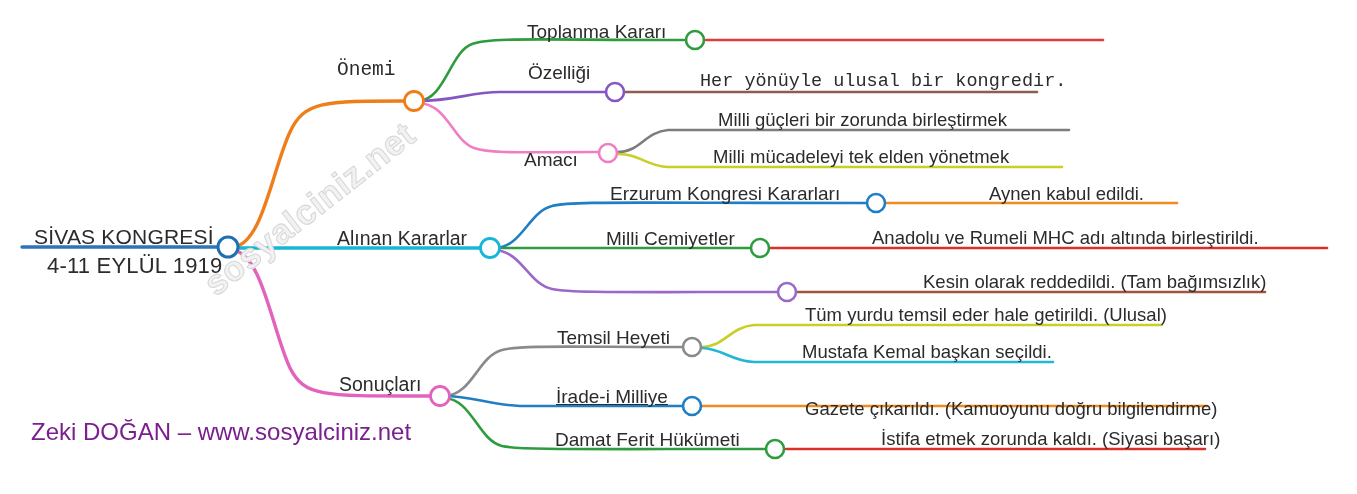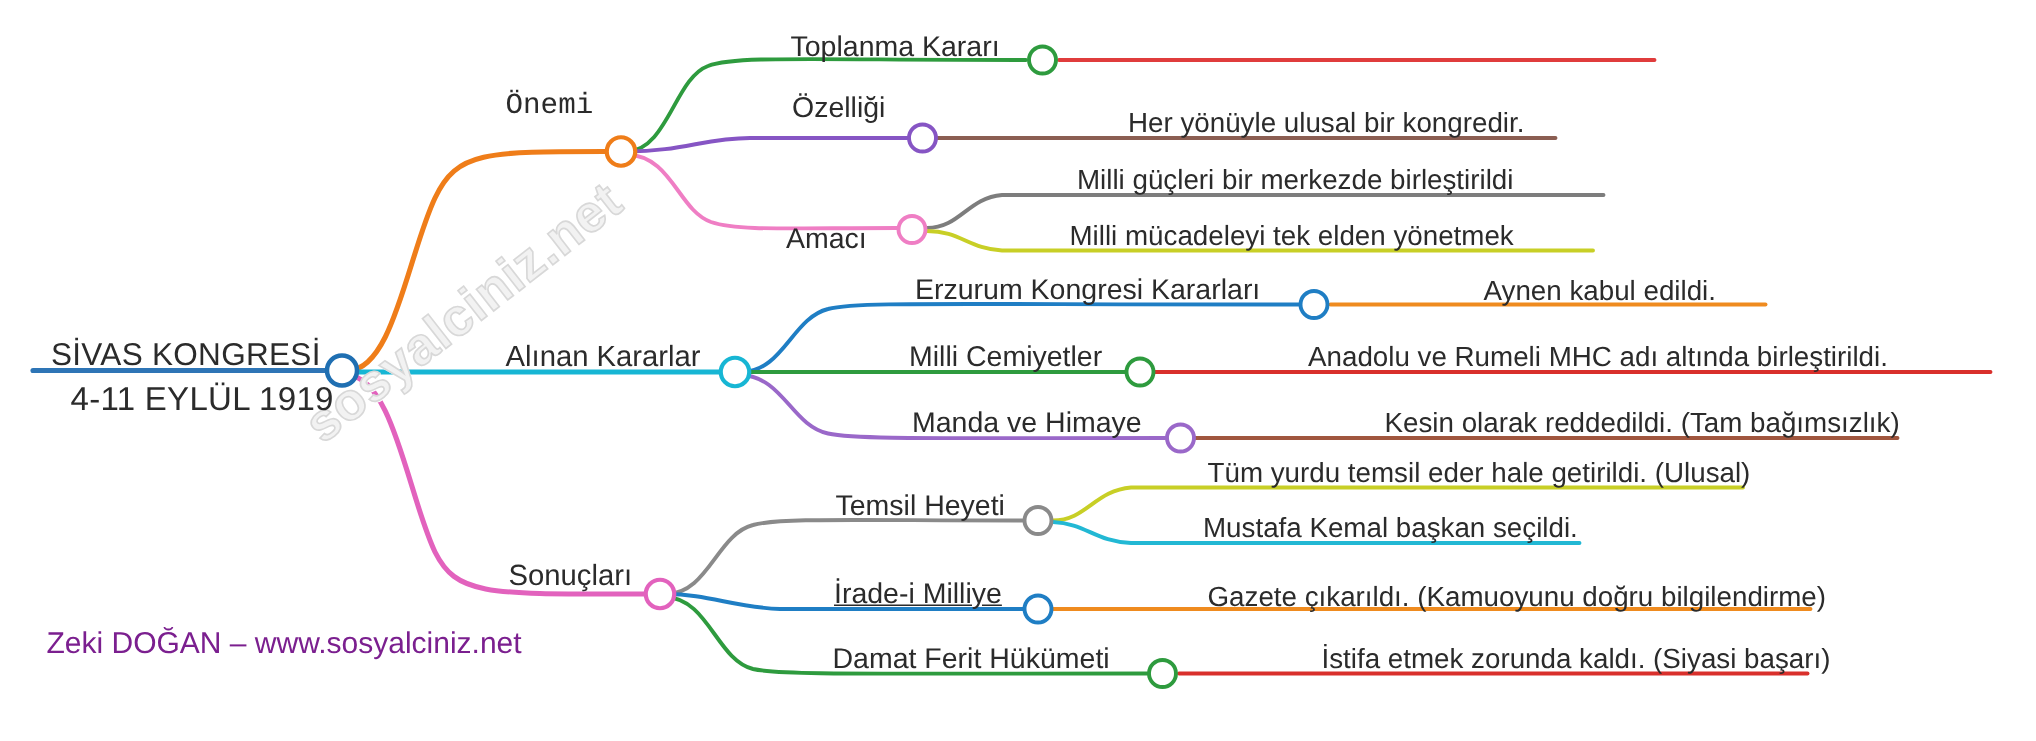--- a/index.html
+++ b/index.html
@@ -60,21 +60,21 @@
     text-shadow: 0 1px 0 #ffffff;
     transform: rotate(-38deg);
     transform-origin: left top;
     letter-spacing: 0.5px;
     pointer-events: none;
     user-select: none;
   }
   .credit {
     position: absolute;
     font-family: "Liberation Sans", sans-serif;
-    font-size: 20px;
+    font-size: 24px;
     color: #7b1f8f;
     white-space: nowrap;
   }
 </style>
 </head>
 <body>
 
 <div id="mindmap-root">
 
   <svg id="mindmap-svg" viewBox="0 0 1357 494">
@@ -140,44 +140,43 @@
   <div class="watermark" style="left:196px; top:272px;">sosyalciniz.net</div>
 
   <div class="label lbl-root-title" style="left:34px; top:226px;">SİVAS KONGRESİ</div>
   <div class="label lbl-root-sub" style="left:47px; top:255px;">4-11 EYLÜL 1919</div>
 
   <div class="label lbl-branch" style="left:337px; top:61px;font-family:Liberation Mono, monospace;">Önemi</div>
 
   <div class="label lbl-sub" style="left:527px; top:22px;">Toplanma Kararı</div>
 
   <div class="label lbl-sub" style="left:528px; top:63px;">Özelliği</div>
-  <div class="label lbl-leaf" style="left:752px; top:73px;">Her yönüyle ulusal bir kongredir.</div>
+  <div class="label lbl-leaf" style="left:700px; top:73px;font-family:Liberation Mono, monospace;">Her yönüyle ulusal bir kongredir.</div>
 
   <div class="label lbl-sub" style="left:524px; top:124px;margin-top:26px;">Amacı</div>
-  <div class="label lbl-leaf" style="left:718px; top:111px;">Milli güçleri bir merkezde birleştirildi</div>
+  <div class="label lbl-leaf" style="left:718px; top:111px;">Milli güçleri bir zorunda birleştirmek</div>
   <div class="label lbl-leaf" style="left:713px; top:148px;">Milli mücadeleyi tek elden yönetmek</div>
 
   <div class="label lbl-branch" style="left:337px; top:229px;">Alınan Kararlar</div>
 
   <div class="label lbl-sub" style="left:610px; top:184px;">Erzurum Kongresi Kararları</div>
   <div class="label lbl-leaf" style="left:989px; top:185px;">Aynen kabul edildi.</div>
 
   <div class="label lbl-sub" style="left:606px; top:229px;">Milli Cemiyetler</div>
   <div class="label lbl-leaf" style="left:872px; top:229px;">Anadolu ve Rumeli MHC adı altında birleştirildi.</div>
 
-  <div class="label lbl-sub" style="left:608px; top:273px;">Manda ve Himaye</div>
   <div class="label lbl-leaf" style="left:923px; top:273px;">Kesin olarak reddedildi. (Tam bağımsızlık)</div>
 
   <div class="label lbl-branch" style="left:339px; top:375px;text-align:right;">Sonuçları</div>
 
   <div class="label lbl-sub" style="left:557px; top:328px;">Temsil Heyeti</div>
   <div class="label lbl-leaf" style="left:805px; top:306px;">Tüm yurdu temsil eder hale getirildi. (Ulusal)</div>
   <div class="label lbl-leaf" style="left:802px; top:343px;">Mustafa Kemal başkan seçildi.</div>
 
   <div class="label lbl-sub" style="left:556px; top:387px;text-decoration:underline;">İrade-i Milliye</div>
-  <div class="label lbl-leaf" style="left:805px; top:389px;text-align:center;">Gazete çıkarıldı. (Kamuoyunu doğru bilgilendirme)</div>
+  <div class="label lbl-leaf" style="left:805px; top:400px;text-align:center;">Gazete çıkarıldı. (Kamuoyunu doğru bilgilendirme)</div>
 
   <div class="label lbl-sub" style="left:555px; top:430px;">Damat Ferit Hükümeti</div>
   <div class="label lbl-leaf" style="left:881px; top:430px;">İstifa etmek zorunda kaldı. (Siyasi başarı)</div>
 
   <div class="credit" style="left:31px; top:418px;">Zeki DOĞAN – www.sosyalciniz.net</div>
 
 </div>
 
 </body></html>

